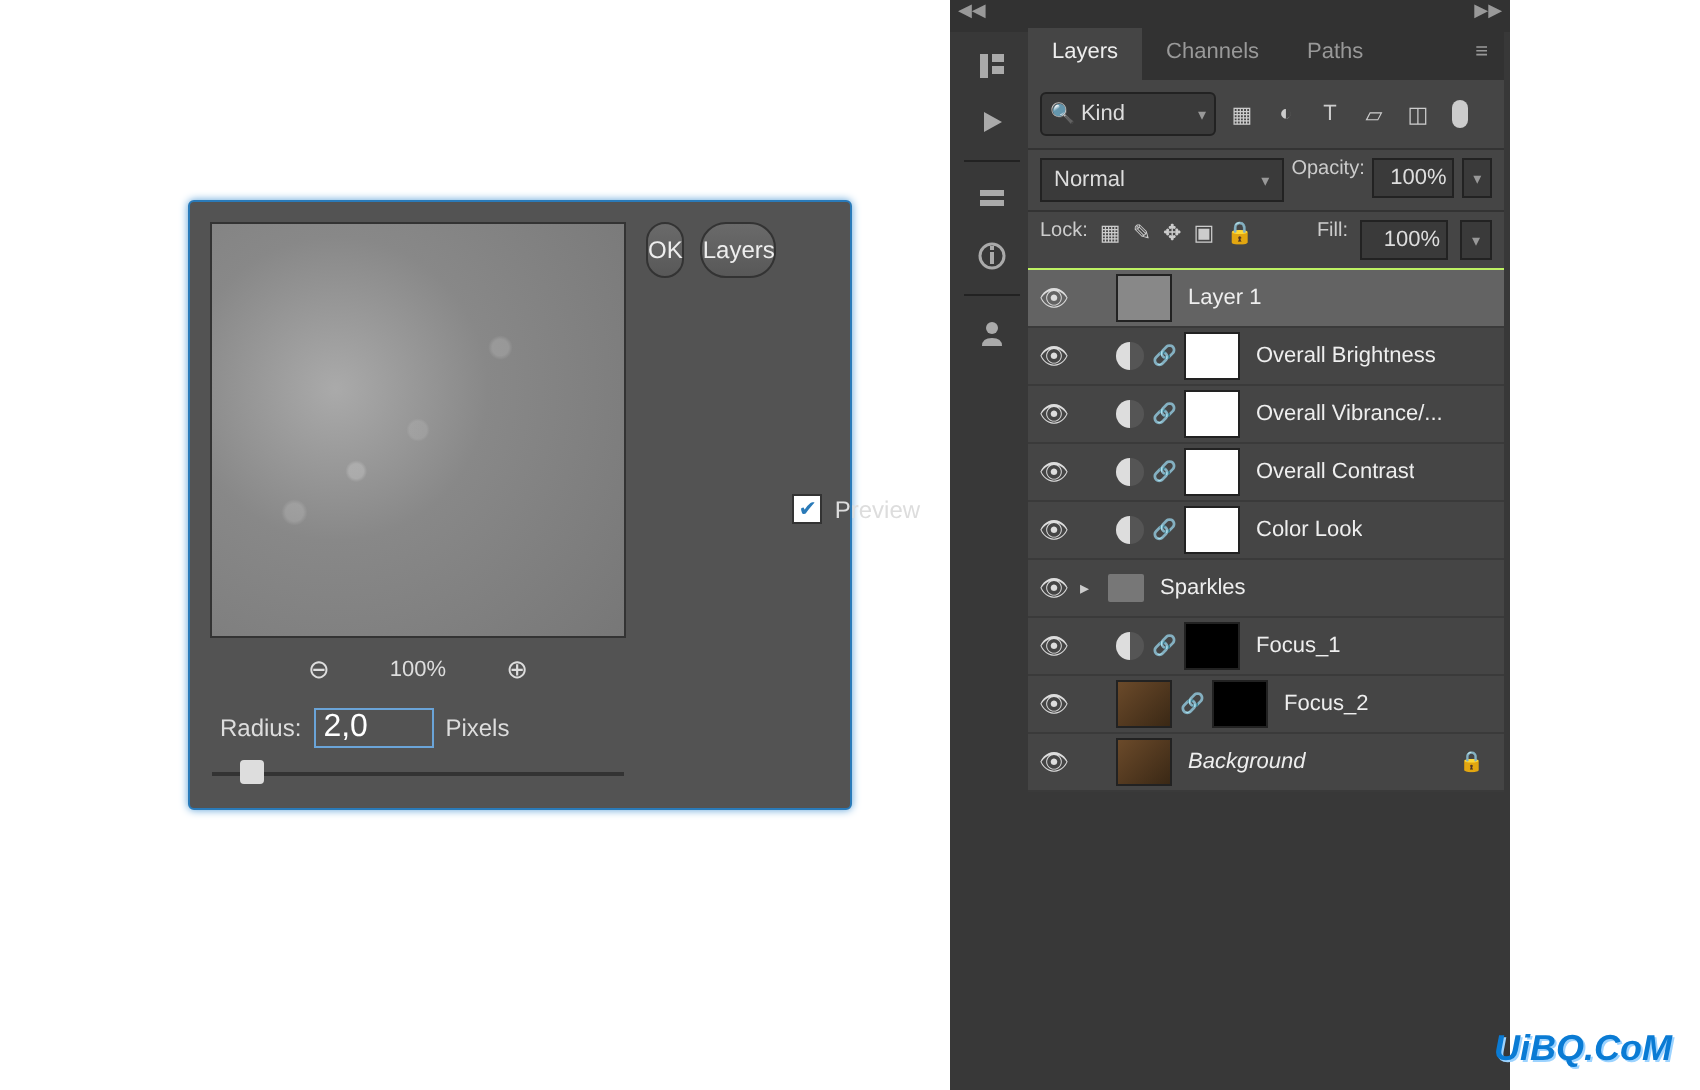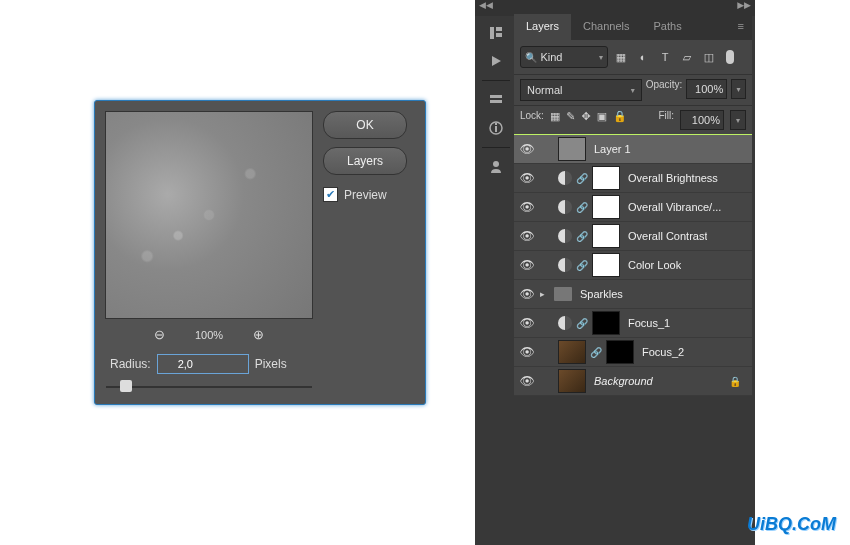--- a/index.html
+++ b/index.html
@@ -48,25 +48,25 @@
 .dialog{position:absolute;left:94px;top:100px;width:330px;background:#535353;border:1px solid #2a7ab8;box-shadow:0 0 4px #5aa0d8;border-radius:3px}
 .titlebar{height:26px;background:linear-gradient(#eaf3fb,#cfe4f6);display:flex;align-items:center;padding:0 6px;color:#333;font-size:12px;border-bottom:1px solid #9ab}
 .closebtn{margin-left:auto;width:30px;height:16px;background:linear-gradient(#e57,#c12);border:1px solid #922;border-radius:2px;display:flex;align-items:center;justify-content:center;color:#fff;font-size:10px;cursor:pointer}
 .dbody{padding:10px;display:flex;gap:10px}
 .leftcol{display:flex;flex-direction:column;align-items:center}
 .preview{width:206px;height:206px;background:radial-gradient(circle at 30% 40%,#aaa,#888 40%,#777);border:1px solid #333;position:relative;overflow:hidden}
 .preview::before{content:"";position:absolute;inset:0;background:radial-gradient(circle at 20% 70%,rgba(255,255,255,.15) 2%,transparent 3%),radial-gradient(circle at 35% 60%,rgba(255,255,255,.2) 2%,transparent 3%),radial-gradient(circle at 50% 50%,rgba(255,255,255,.1) 3%,transparent 4%),radial-gradient(circle at 70% 30%,rgba(255,255,255,.15) 2%,transparent 3%)}
 .zoomrow{display:flex;align-items:center;gap:30px;margin-top:8px;color:#ddd}
 .zoombtn{cursor:pointer;font-size:13px}
 .radrow{display:flex;align-items:center;gap:6px;margin-top:12px;color:#ddd;font-size:12px;width:100%;padding-left:10px}
-.radinput{width:50px;height:18px;background:#535353;border:1px solid #6aa4d8;color:#fff;text-align:left;padding:0 20px;font-size:11px}
+.radinput{width:50px;height:18px;background:#535353;border:1px solid #6aa4d8;color:#fff;text-align:left;padding:0 4px;font-size:16px}
 .slider{width:206px;height:14px;position:relative;margin-top:6px}
 .slidertrack{position:absolute;top:6px;left:0;right:0;height:2px;background:#333}
 .sliderthumb{position:absolute;top:0;left:14px;width:12px;height:12px;background:#ddd;border-radius:2px;cursor:pointer}
-.rightcol{display:flex;flex-direction:column;gap:8px;width:84px}
+.rightcol{display:flex;flex-direction:row;gap:8px;width:84px}
 .dbtn{height:26px;background:linear-gradient(#6a6a6a,#585858);border:1px solid #333;border-radius:13px;color:#eee;display:flex;align-items:center;justify-content:center;cursor:pointer;font-size:12px}
 .chkrow{display:flex;align-items:center;gap:6px;margin-top:4px;color:#ddd;font-size:12px}
 .chk{width:13px;height:13px;background:#fff;border:1px solid #333;display:flex;align-items:center;justify-content:center;color:#2a7ab8;font-size:11px;cursor:pointer}
 .watermark{position:absolute;right:14px;bottom:10px;font-size:18px;font-weight:bold;font-style:italic;color:#0a7bd4;text-shadow:1px 1px 0 #9cd3ff}
 </style>
 </head>
 <body>
 
 <div class="panels">
   <div class="panels-top">

